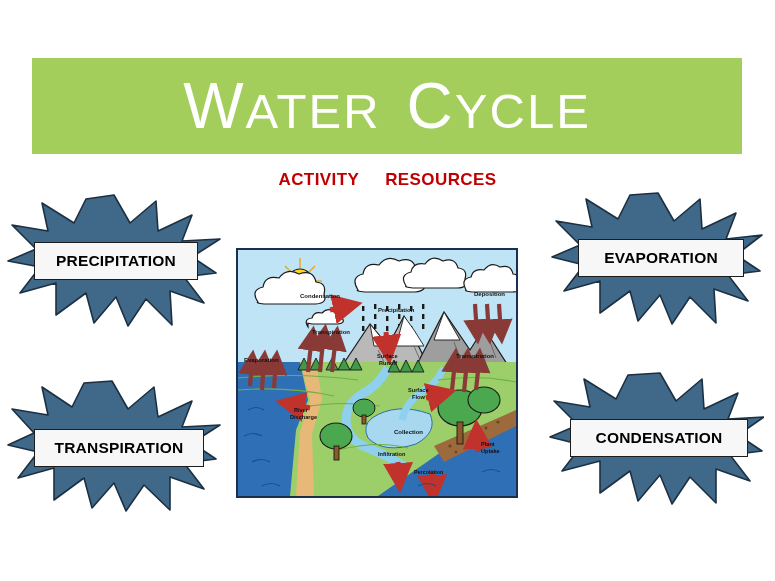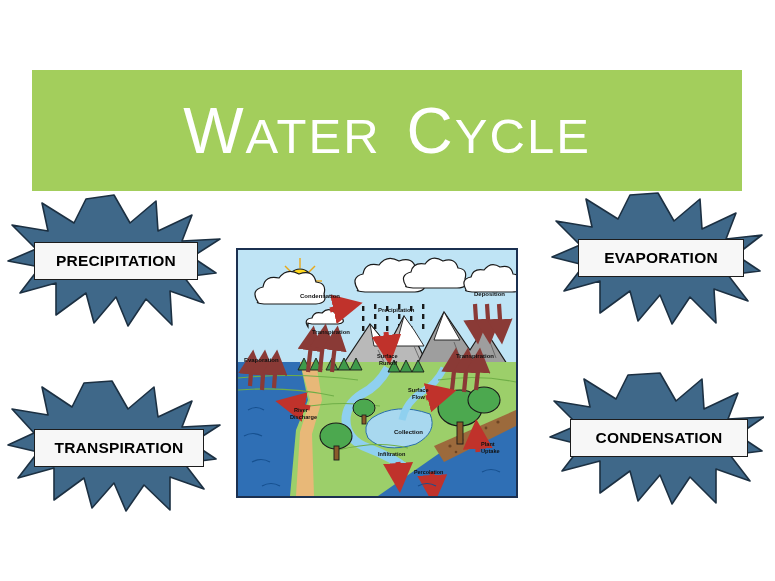--- a/index.html
+++ b/index.html
@@ -4,22 +4,22 @@
 <style>
   html,body{margin:0;padding:0;}
   body{
     width:775px;height:581px;background:#ffffff;overflow:hidden;
     font-family:"Liberation Sans",sans-serif;position:relative;
   }
   #stage{position:absolute;left:0;top:0;width:775px;height:581px;}
 
   
   .title-bar{
-    position:absolute;left:32px;top:58px;width:710px;height:121px;
-    background:#a3ce5c;display:flex;align-items:center;justify-content:center;margin-top:12px;
+    position:absolute;left:32px;top:58px;width:710px;height:96px;
+    background:#a3ce5c;display:flex;align-items:center;justify-content:center;
   }
   .title-text{
     color:#ffffff;letter-spacing:2px;white-space:nowrap;
     font-weight:400;font-size:49px;line-height:1;
     font-family:"Liberation Sans",sans-serif;
   }
   .title-text .big{font-size:64px;vertical-align:baseline;}
   .title-gap{display:inline-block;width:26px;}
 
   
@@ -66,20 +66,23 @@
 <body>
 
 <div id="stage">
 
   <div class="title-bar">
     <div class="title-text">
       <span class="big">W</span><span>ATER</span><span class="title-gap"></span><span class="big">C</span><span>YCLE</span>
     </div>
   </div>
 
+  <div class="subtitle">
+    <span>ACTIVITY</span><span class="sgap"></span><span>RESOURCES</span>
+  </div>
 
   <div class="burst" id="burst-precipitation">
     <svg viewBox="0 0 216 135">
       <polygon points="108,2 124,30 150,8 152,38 186,22 176,48 214,46 186,64 210,80 178,84 198,110 164,98 166,132 140,106 122,133 110,104 88,130 80,100 50,122 50,90 14,100 34,74 2,68 30,56 6,32 42,38 36,10 68,30 80,6" fill="#3f6889" stroke="#1c3042" stroke-width="1.6" stroke-linejoin="round"></polygon>
     </svg>
     <div class="plate">
       <span>PRECIPITATION</span>
     </div>
   </div>
 

